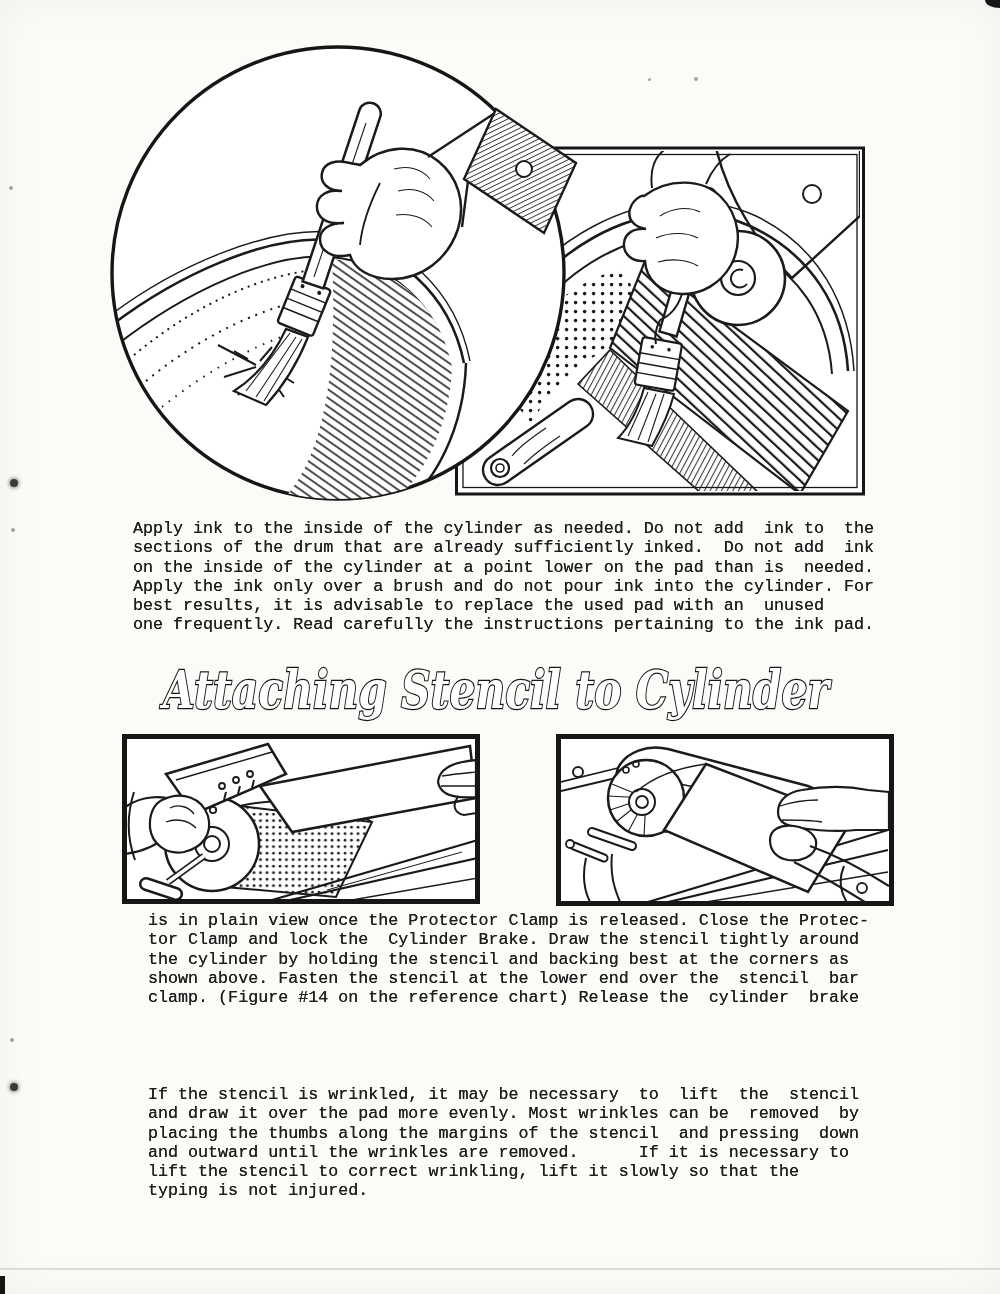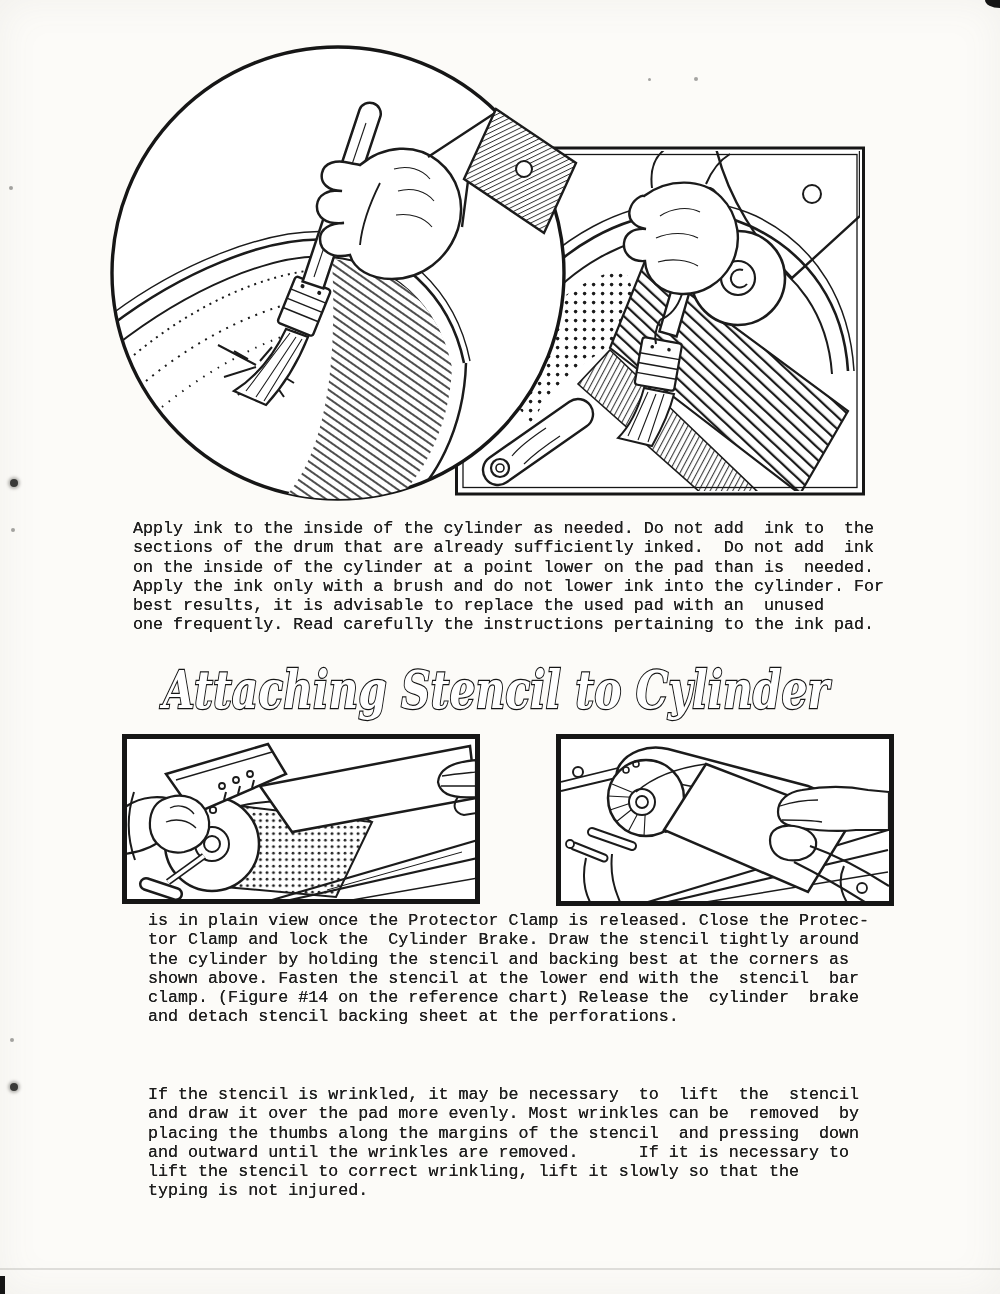--- a/index.html
+++ b/index.html
@@ -170,21 +170,21 @@
       <path d="M 330,124 L 400,78 M 364,194 L 370,148" fill="none" stroke="#1b1b1b" stroke-width="2.4"></path>
       <path d="M 398,76 L 478,130 L 446,200 L 366,146 Z" fill="url(#hatchCuff)" stroke="#1b1b1b" stroke-width="2.4"></path>
       <circle cx="426" cy="136" r="8" fill="#ffffff" stroke="#1b1b1b" stroke-width="2"></circle>
     </g>
   </svg>
 
   <div class="typeblock" style="left:133px;top:519px;">
     <div class="typeline">Apply ink to the inside of the cylinder as needed. Do not add  ink to  the</div>
     <div class="typeline">sections of the drum that are already sufficiently inked.  Do not add  ink</div>
     <div class="typeline">on the inside of the cylinder at a point lower on the pad than is  needed.</div>
-    <div class="typeline">Apply the ink only with a brush and do not lower ink into the cylinder. For</div>
+    <div class="typeline">Apply the ink only over a brush and do not pour ink into the cylinder. For</div>
     <div class="typeline">best results, it is advisable to replace the used pad with an  unused</div>
     <div class="typeline">one frequently. Read carefully the instructions pertaining to the ink pad.</div>
   </div>
 
   <svg class="heading-svg" width="700" height="80" viewBox="0 0 700 80">
     <text x="346" y="56" text-anchor="middle" textLength="666" lengthAdjust="spacingAndGlyphs" font-family="DejaVu Serif, serif" font-style="italic" font-weight="bold" font-size="52" fill="#ffffff" stroke="#161616" stroke-width="2.4" paint-order="stroke">Attaching Stencil to Cylinder</text>
   </svg>
 
   <svg class="illus" style="left:122px;top:734px;" width="358" height="170" viewBox="0 0 358 170" aria-label="hands-hooking-stencil-head-on-button-bar">
     <defs>
@@ -303,23 +303,22 @@
         <path d="M 288,132 C 282,146 284,158 292,170" fill="none" stroke="#1b1b1b" stroke-width="2"></path>
         <circle cx="306" cy="154" r="5" fill="#ffffff" stroke="#1b1b1b" stroke-width="1.8"></circle>
       </g>
     </g>
   </svg>
 
   <div class="typeblock" style="left:148px;top:911px;">
     <div class="typeline">is in plain view once the Protector Clamp is released. Close the Protec-</div>
     <div class="typeline">tor Clamp and lock the  Cylinder Brake. Draw the stencil tightly around</div>
     <div class="typeline">the cylinder by holding the stencil and backing best at the corners as</div>
-    <div class="typeline">shown above. Fasten the stencil at the lower end with the  stencil  bar</div>
+    <div class="typeline">shown above. Fasten the stencil at the lower end over the  stencil  bar</div>
     <div class="typeline">clamp. (Figure #14 on the reference chart) Release the  cylinder  brake</div>
-    <div class="typeline">and detach stencil backing sheet at the perforations.</div>
   </div>
 
   <div class="typeblock" style="left:148px;top:1085px;">
     <div class="typeline">If the stencil is wrinkled, it may be necessary  to  lift  the  stencil</div>
     <div class="typeline">and draw it over the pad more evenly. Most wrinkles can be  removed  by</div>
     <div class="typeline">placing the thumbs along the margins of the stencil  and pressing  down</div>
     <div class="typeline">and outward until the wrinkles are removed.      If it is necessary to</div>
     <div class="typeline">lift the stencil to correct wrinkling, lift it slowly so that the</div>
     <div class="typeline">typing is not injured.</div>
   </div>

